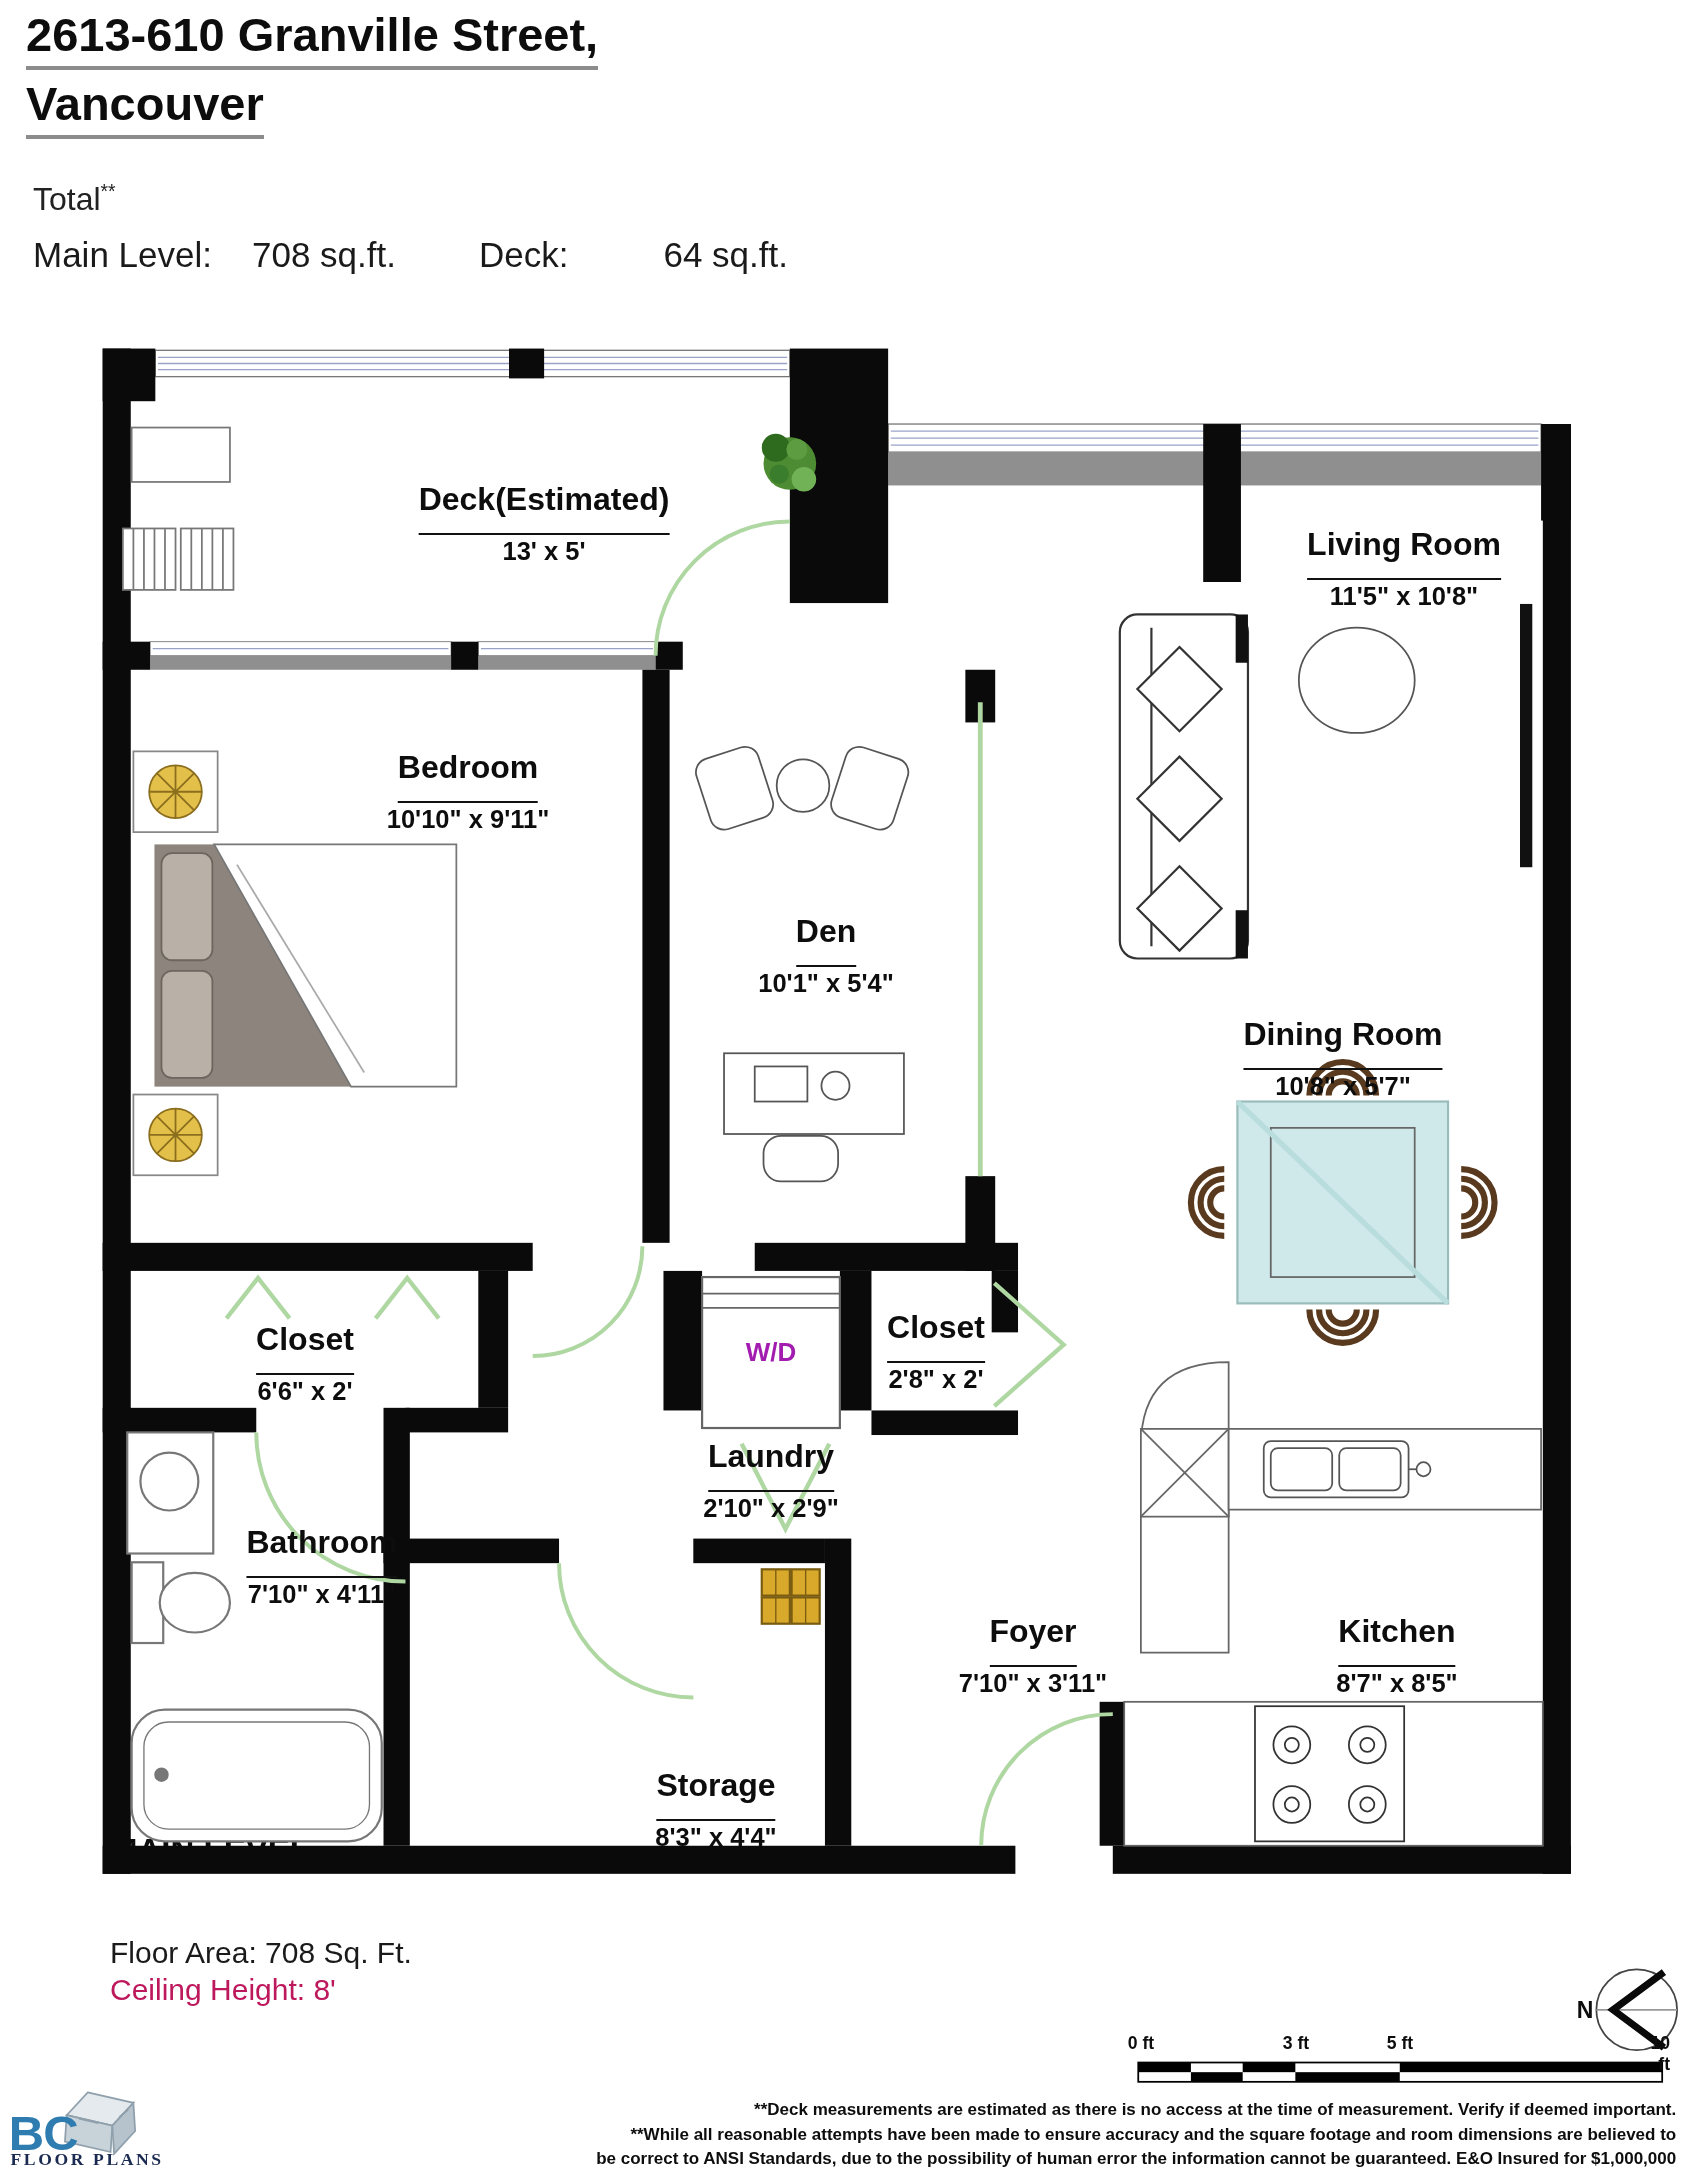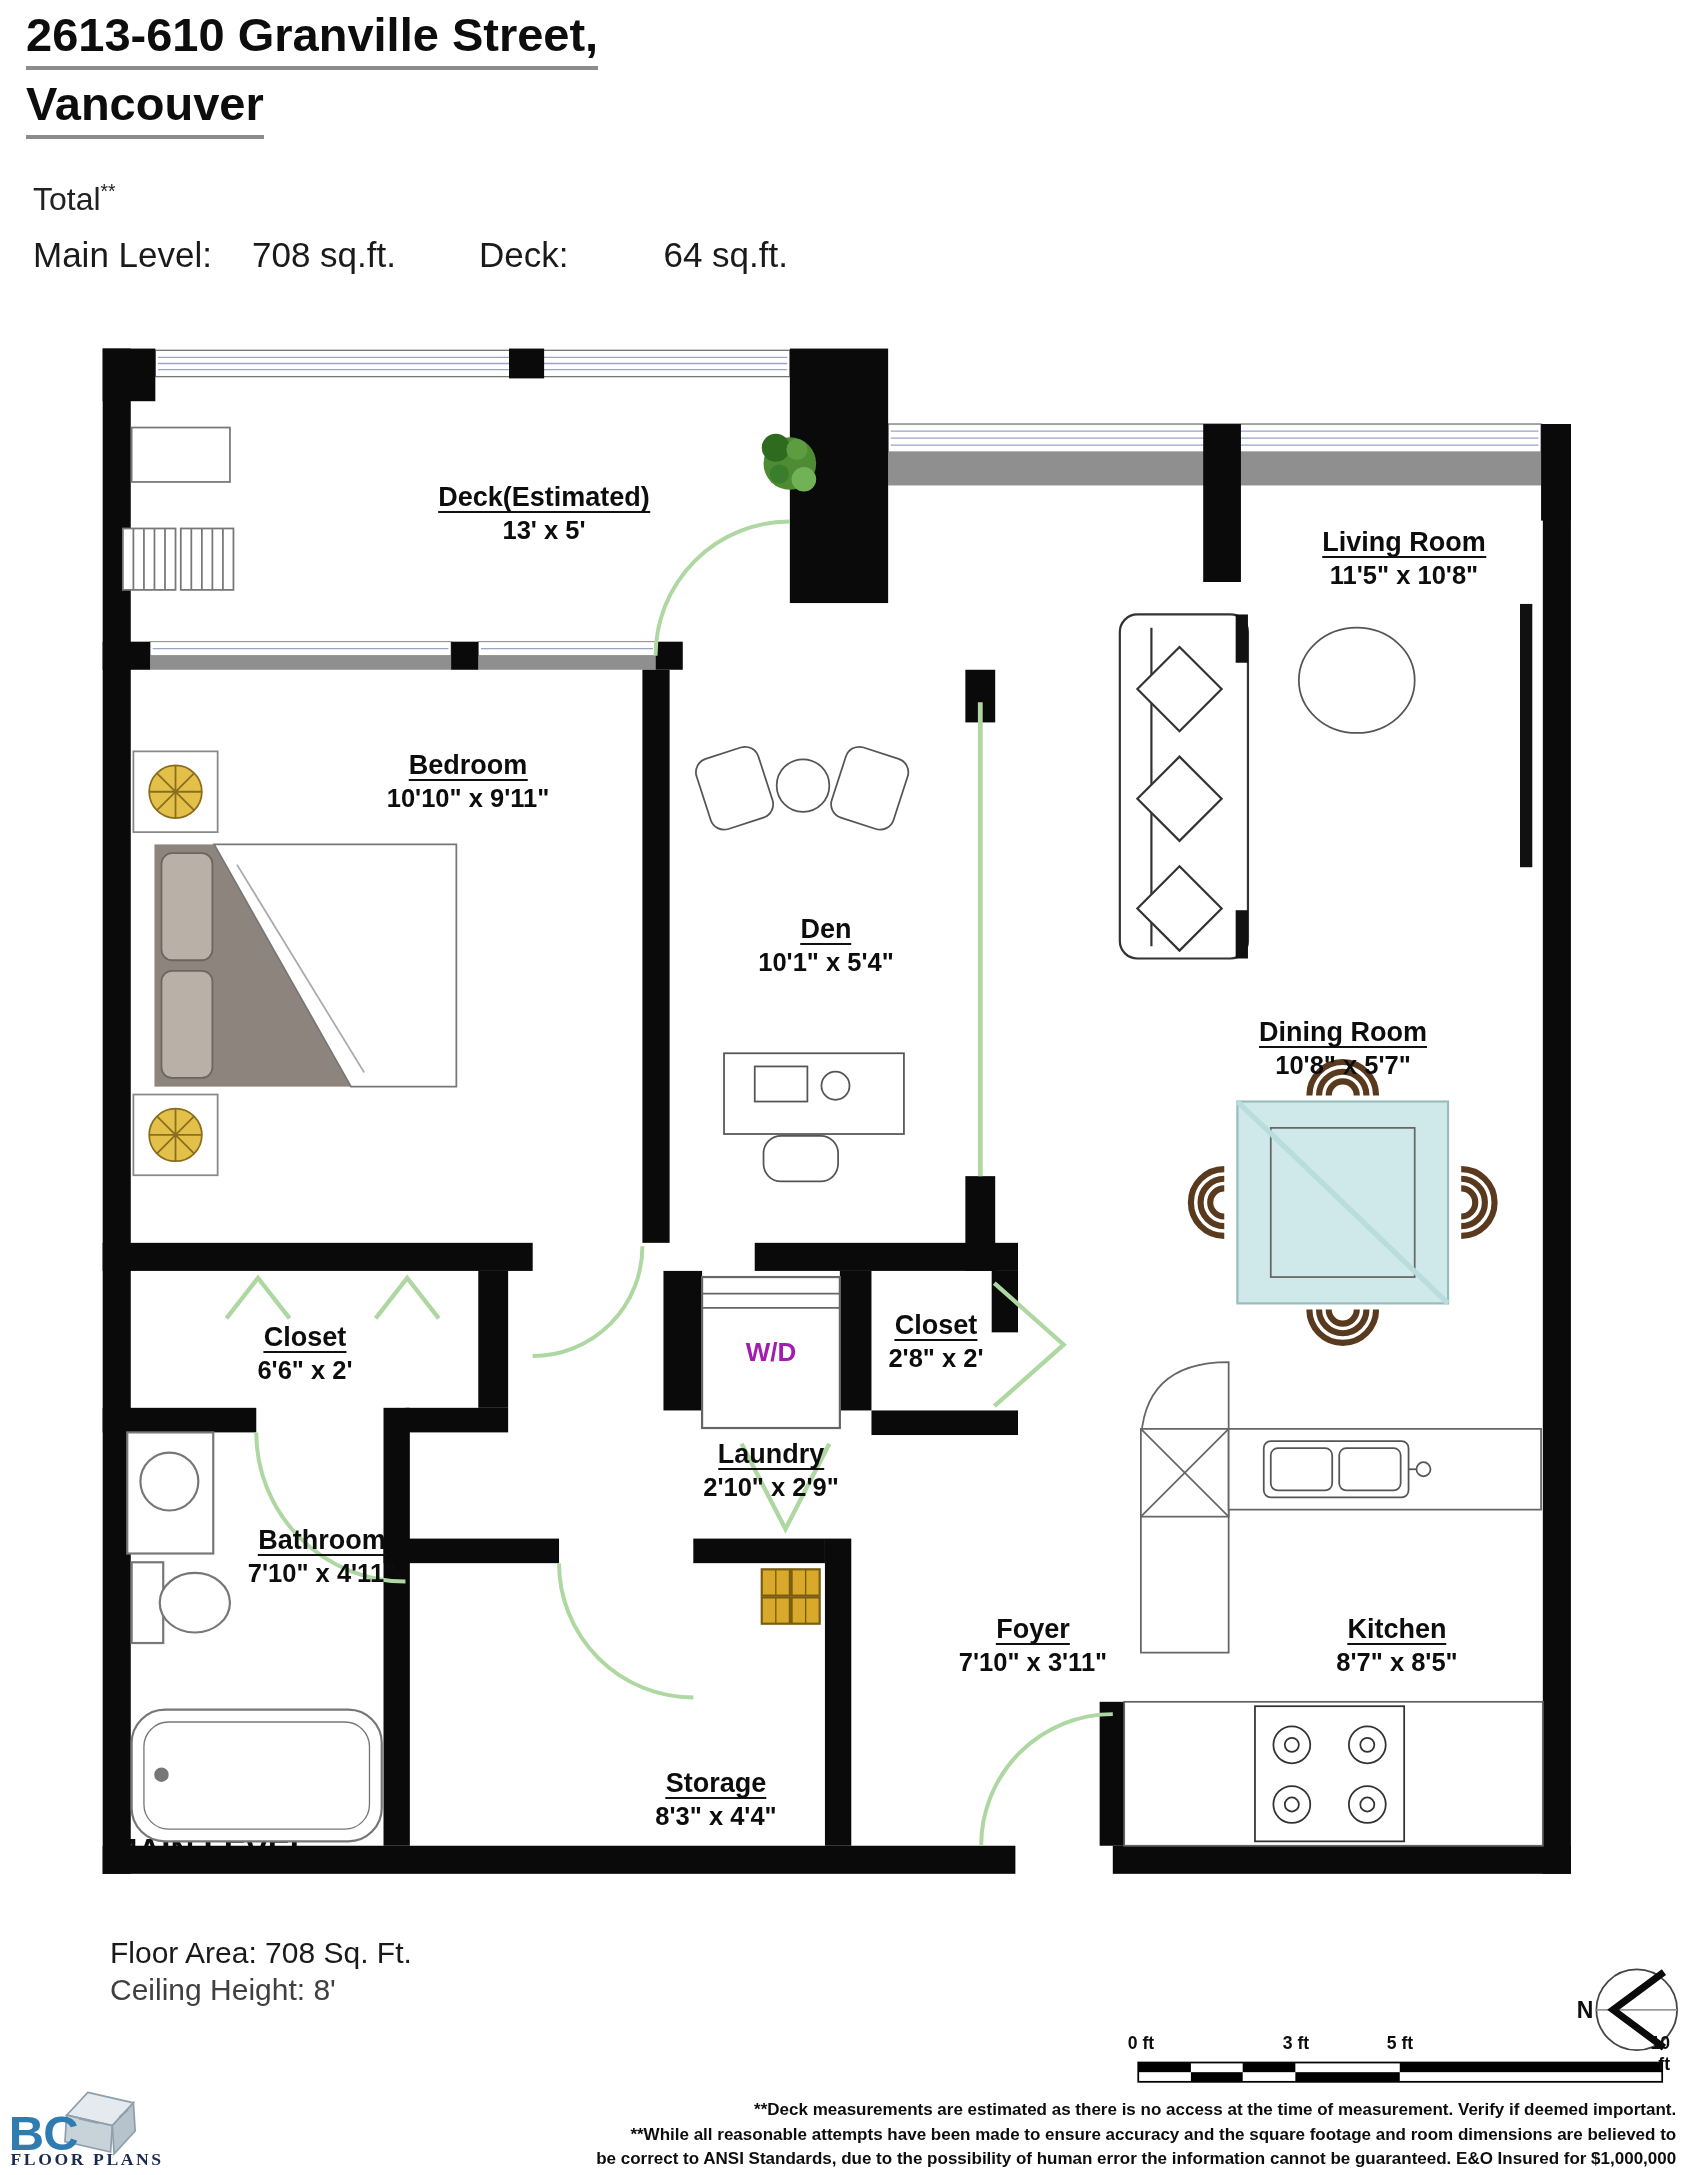--- a/index.html
+++ b/index.html
@@ -9,27 +9,27 @@
   .title{position:absolute;left:26px;top:10.5px;font-size:47px;font-weight:700;line-height:1.0;color:#0d0d0d;}
   .title .tline{display:inline-block;border-bottom:4.4px solid #8c8c8c;padding-bottom:8px;margin-bottom:10px;}
   .total{position:absolute;left:33px;top:181px;font-size:32px;font-weight:400;color:#222;}
   .total sup{font-size:19.3px;}
   .arealine{position:absolute;left:33px;top:235px;font-size:35px;font-weight:400;color:#1a1a1a;white-space:nowrap;}
   .arealine .ml{margin-right:40px;} .arealine .mv{margin-right:83px;} .arealine .dl{margin-right:95px;}
   
   .plan{position:absolute;left:0;top:0;z-index:1;}
   
   .rlabel{position:absolute;transform:translateX(-50%);text-align:center;z-index:3;white-space:nowrap;color:#0d0d0d;}
-  .rlabel .rname{display:inline-block;font-size:27px;font-weight:700;border-bottom:2.6px solid #111;padding-bottom:0;line-height:1.05;}
+  .rlabel .rname{display:inline-block;font-size:32px;font-weight:700;border-bottom:2.6px solid #111;padding-bottom:16px;line-height:1.05;}
   .rlabel .rdims{display:block;font-size:25.5px;font-weight:700;margin-top:2.6px;}
   .wd-label{position:absolute;transform:translate(-50%,-50%);z-index:3;font-size:26px;font-weight:700;color:#a21caf;}
   
   .level-title{position:absolute;left:110px;top:1832px;font-size:33px;font-weight:700;color:#0d0d0d;}
   .level-line1{position:absolute;left:110px;top:1936px;font-size:30px;font-weight:400;color:#1a1a1a;}
-  .level-line2{position:absolute;left:110px;top:1973px;font-size:30px;font-weight:400;color:#404040;}
+  .level-line2{position:absolute;left:110px;top:1973px;font-size:30px;font-weight:400;color:#be185d;}
   
   .stick{position:absolute;transform:translateX(-50%);top:2033px;font-size:17.6px;font-weight:700;color:#0d0d0d;z-index:3;text-align:right;}
   .north-label{position:absolute;transform:translate(-50%,-50%);left:1585px;top:2010px;font-size:23px;font-weight:700;color:#0d0d0d;z-index:3;}
   
   .logo-bc{position:absolute;left:8.8px;top:2105px;font-size:49px;font-weight:700;letter-spacing:-0.9px;color:#2e7cb0;z-index:3;}
   .logo-fp{position:absolute;left:10.5px;top:2149px;font-size:17.6px;font-weight:700;letter-spacing:2.6px;color:#1b2a50;z-index:3;
            font-family:"Liberation Serif", serif;}
   
   .disclaimer{position:absolute;right:8.8px;top:2098px;width:1317px;text-align:right;z-index:3;
               font-size:17px;font-weight:700;color:#0d0d0d;line-height:24.6px;}

